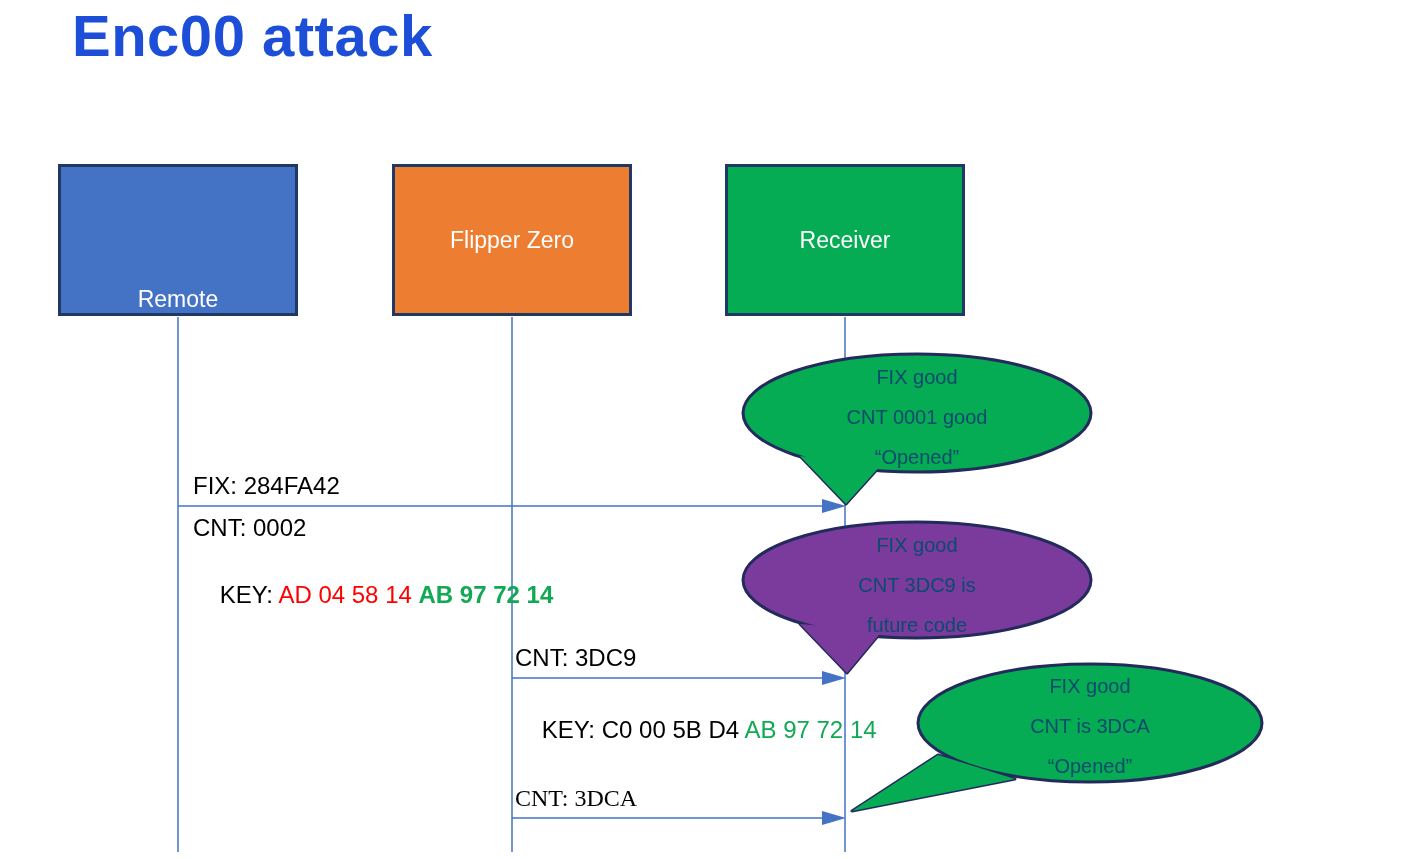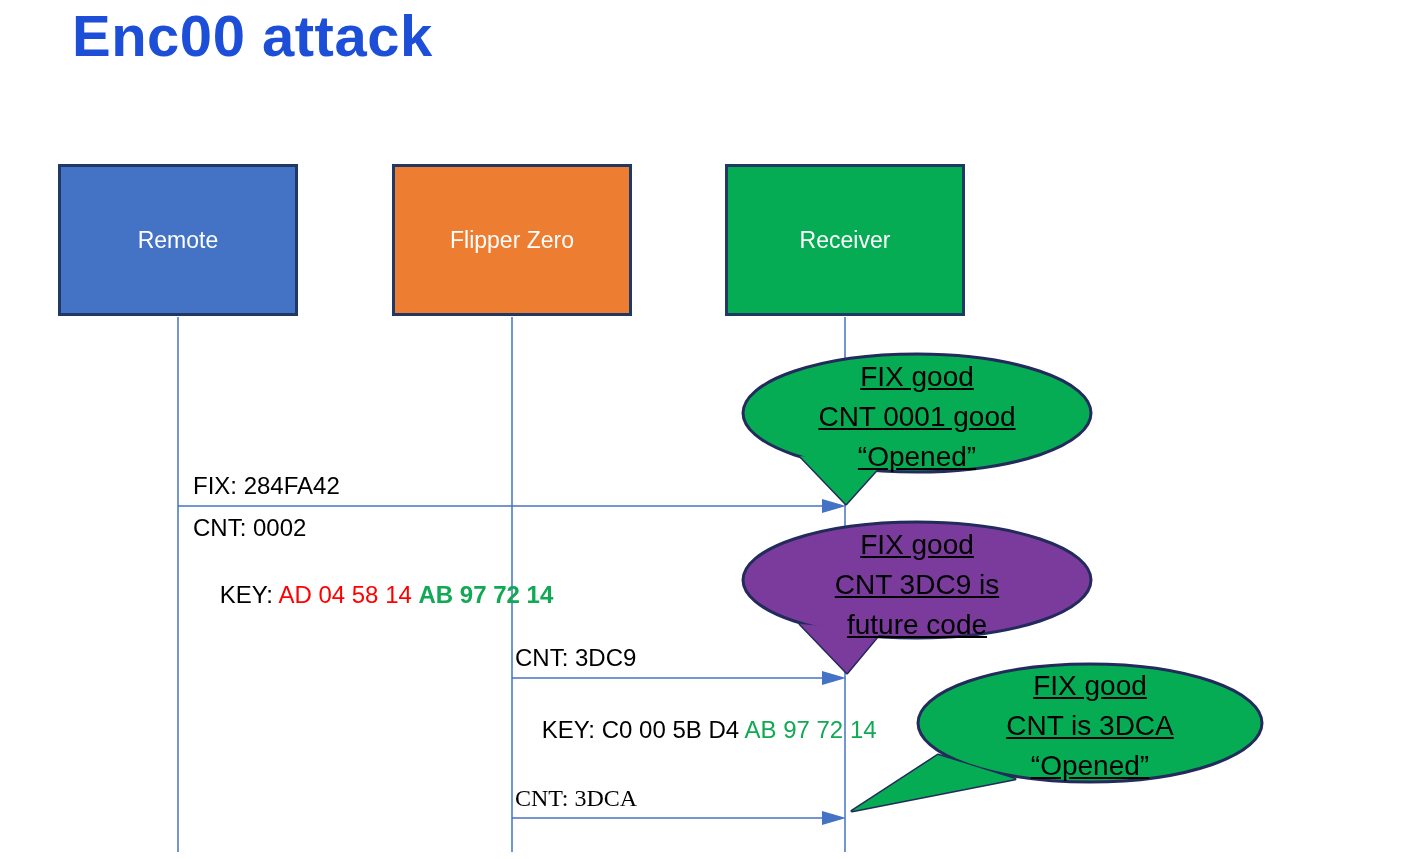--- a/index.html
+++ b/index.html
@@ -16,21 +16,21 @@
     border:3px solid #1F3864; box-sizing:border-box;
     display:flex; align-items:center; justify-content:center;
     color:#ffffff; font-size:23px;
   }
   .svg-layer { position:absolute; left:0; top:0; width:1408px; height:859px; }
   .msg {
     position:absolute; font-size:24px; color:#000000; white-space:pre; line-height:30px;
   }
   .bubble-text {
     position:absolute; width:340px; text-align:center;
-    color:#000000; font-size:28px; line-height:40px;text-decoration:underline;
+    color:#0c4a6e; font-size:20px; line-height:40px;
   }
 </style>
 </head>
 <body>
 
 <div class="canvas">
 
   <div class="title">Enc00 attack</div>
 
   <svg class="svg-layer" width="1408" height="859" viewBox="0 0 1408 859">
@@ -60,21 +60,21 @@
       <path d="M 800 624 L 847 673 L 882 631 Z" stroke="none" style="fill: rgb(122, 59, 157);"></path>
     </g>
 
     <g>
       <path d="M 938 755 L 852 811 L 1015 779 Z" stroke-width="3" stroke-linejoin="round" style="fill: rgb(6, 172, 83); stroke: rgb(35, 42, 92);"></path>
       <ellipse cx="1090" cy="723" rx="172" ry="59" stroke-width="3" style="fill: rgb(6, 172, 83); stroke: rgb(35, 42, 92);"></ellipse>
       <path d="M 938 755 L 852 811 L 1015 779 Z" stroke="none" style="fill: rgb(6, 172, 83);"></path>
     </g>
   </svg>
 
-  <div class="actor-box" style="left: 58px; background-color: rgb(68, 114, 196); border-color: rgb(31, 56, 100);">
+  <div class="actor-box" style="left: 58px; background-color: rgb(68, 114, 196); border-color: rgb(31, 56, 100); align-items: flex-end;">
     <span>Remote</span>
   </div>
   <div class="actor-box" style="left: 392px; background-color: rgb(237, 125, 49); border-color: rgb(31, 56, 100);">
     <span>Flipper Zero</span>
   </div>
   <div class="actor-box" style="left: 725px; background-color: rgb(6, 172, 83); border-color: rgb(31, 56, 100);">
     <span>Receiver</span>
   </div>
 
   <div class="msg" style="left:193px; top:471px;">FIX: 284FA42</div>

